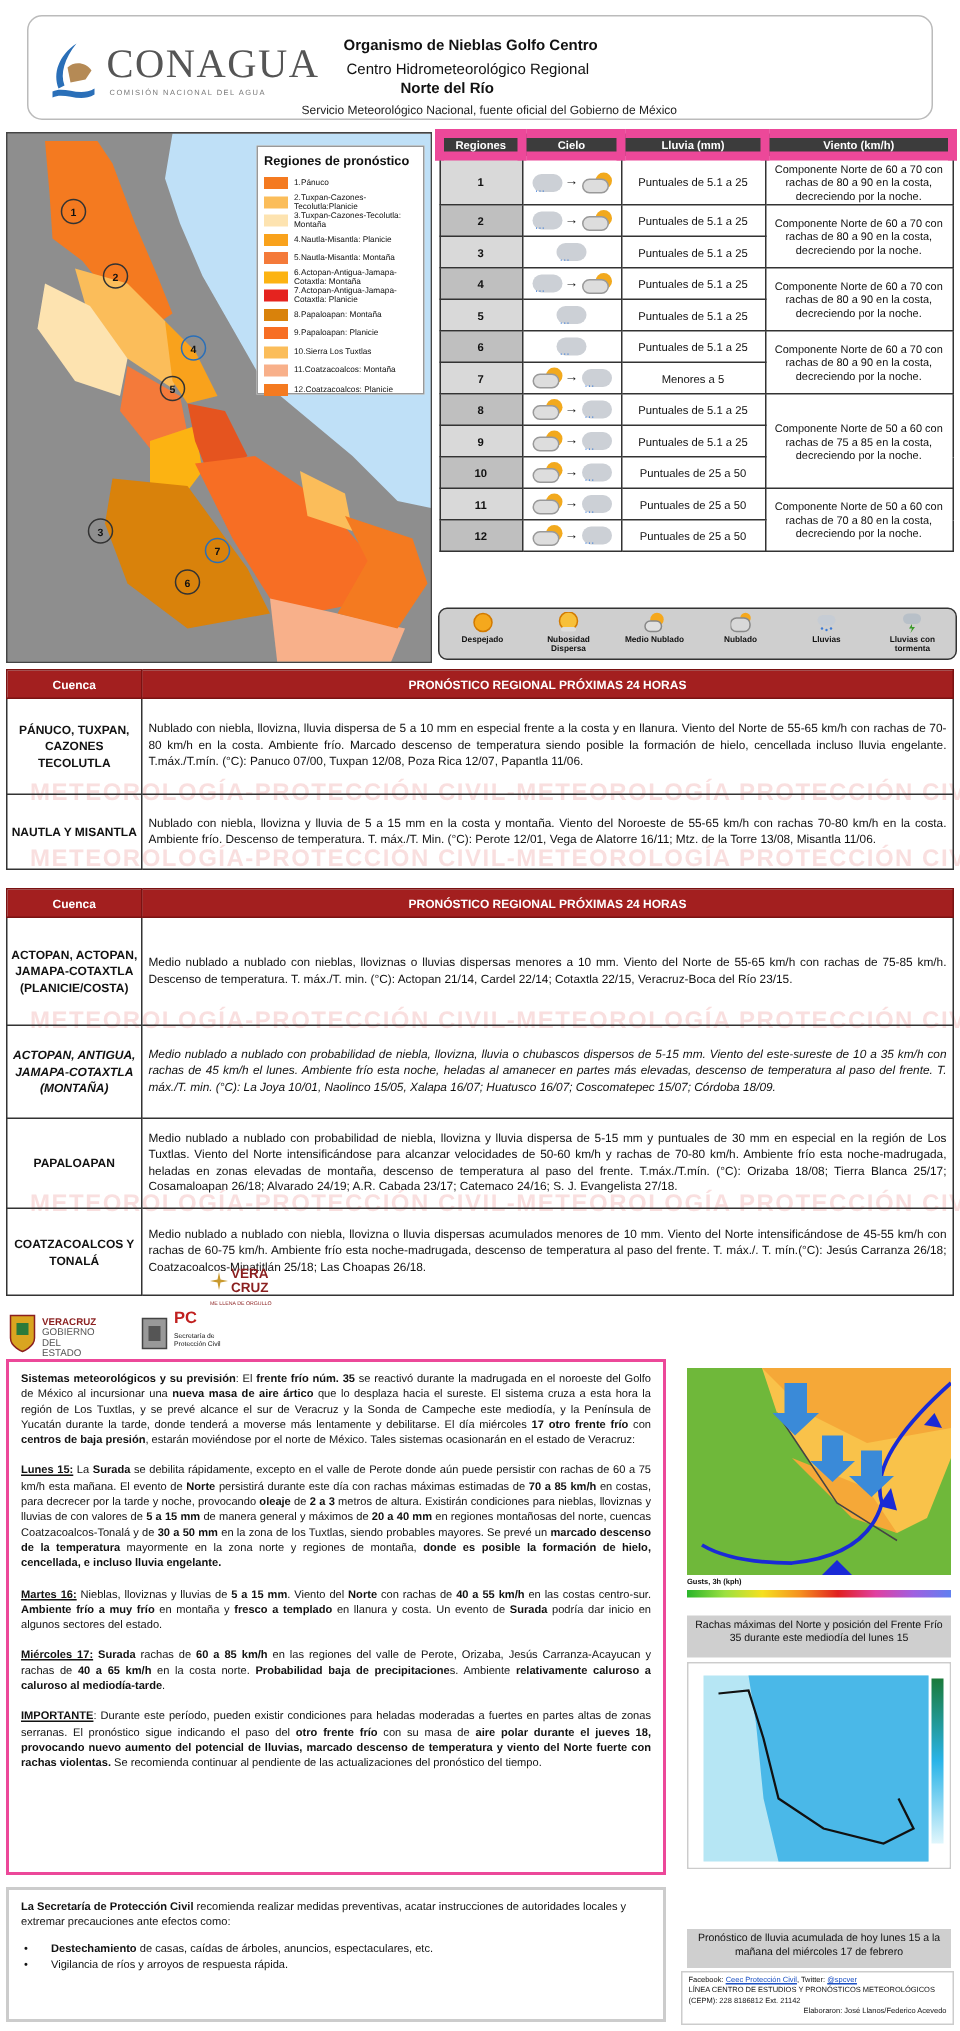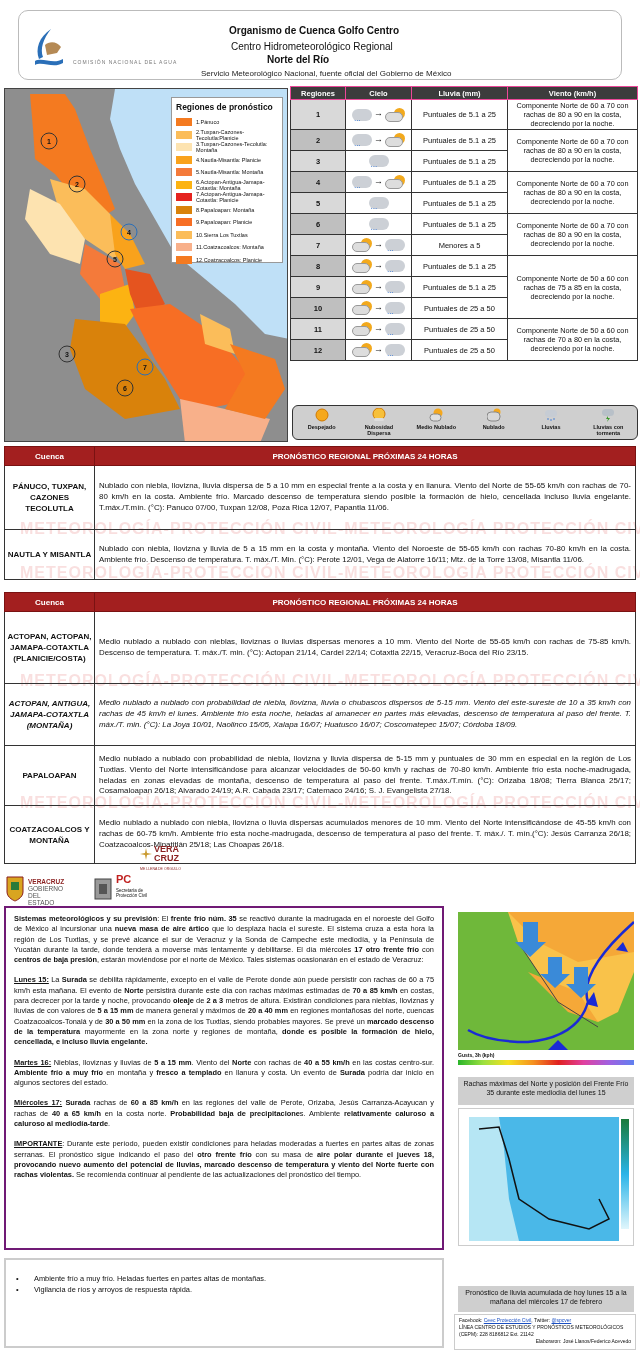--- a/index.html
+++ b/index.html
@@ -13,21 +13,21 @@
 .hdr .t2{position:absolute;left:212px;top:30px;font-size:10px;font-weight:normal}
 .hdr .t3{position:absolute;left:248px;top:43px;font-size:10px;font-weight:bold}
 .hdr .t4{position:absolute;left:182px;top:58px;font-size:8px;color:#222}
 .map{position:absolute;left:4px;top:88px;width:284px;height:354px;background:#8c8c8c;border:1px solid #444;overflow:hidden}
 .map svg{position:absolute;left:0;top:0}
 .legend{position:absolute;left:166px;top:8px;width:112px;height:166px;background:#fff;border:1px solid #999;padding:4px 4px}
 .legend h4{font-size:8.5px;font-weight:bold;margin-bottom:4px}
 .legend .li{display:flex;align-items:center;height:12.5px;font-size:5.5px}
 .legend .sw{width:16px;height:8px;margin-right:4px;flex:none}
 .regtbl{position:absolute;left:290px;top:86px;width:348px;border-collapse:collapse;font-size:7px}
-.regtbl th{background:#3c3c3c;color:#fff;font-size:7.5px;font-weight:bold;height:13px;border:1px solid #ec4899}
+.regtbl th{background:#3c3c3c;color:#fff;font-size:7.5px;font-weight:bold;height:13px;border:6px solid #ec4899}
 .regtbl td{border:1px solid #333;text-align:center;vertical-align:middle;height:21px}
 .regtbl td.num{background:#d9d9d9;font-weight:bold;width:55px;font-size:7.5px}
 .regtbl td.num.dk{background:#bfbfbf}
 .regtbl td.sky{width:66px}
 .regtbl td.rain{width:96px;font-size:7.5px}
 .regtbl td.wind{font-size:7.3px;line-height:9px;padding:1px 3px}
 .ic{display:inline-block;vertical-align:middle}
 .cloud{width:20px;height:12px;background:#ccd0d6;border-radius:8px;position:relative}
 .cloud.r::after{content:"· · ·";position:absolute;left:2px;top:8px;font-size:7px;color:#3a7ad6;letter-spacing:-1px}
 .arrow{font-size:9px;margin:0 2px}
@@ -38,21 +38,21 @@
 .ib{display:flex;flex-direction:column;align-items:center;font-size:5.5px;font-weight:bold;text-align:center;width:50px;line-height:6px}
 .ib .g{width:14px;height:14px;margin-bottom:2px}
 .redtbl{position:absolute;left:4px;width:632px;border-collapse:collapse}
 .redtbl th{background:#a31f1f;color:#fff;font-size:8px;font-weight:bold;height:19px;border:1px solid #7a1212}
 .redtbl td{border:1px solid #333;font-size:7.9px;vertical-align:middle;line-height:10.8px}
 .redtbl td.c{width:90px;text-align:center;font-weight:bold;font-size:8px;line-height:11px}
 .redtbl td.tx{padding:2px 4px;text-align:justify}
 .wm{position:absolute;font-size:16px;color:rgba(220,80,80,.18);font-weight:bold;white-space:nowrap;letter-spacing:1px}
 .avhdr{position:absolute;left:0;top:872px;width:640px;height:34px}
 .vlogo{position:absolute;font-size:6.5px;line-height:7px}
-.txtbox{position:absolute;left:4px;top:906px;width:440px;height:344px;border:2px solid #701a75;padding:6px 8px;font-size:7.4px;line-height:10.3px;text-align:justify;font-family:"Liberation Sans",sans-serif}
+.txtbox{position:absolute;left:4px;top:906px;width:440px;height:344px;border:2px solid #ec4899;padding:6px 8px;font-size:7.4px;line-height:10.3px;text-align:justify;font-family:"Liberation Sans",sans-serif}
 .txtbox p{margin-bottom:10px}
 .txtbox b{font-weight:bold}
 .txtbox u{font-weight:bold}
 .pcbox{position:absolute;left:4px;top:1258px;width:440px;height:90px;border:2px solid #ccc;padding:6px 8px;font-size:7.4px;line-height:10px}
 .pcbox ul{list-style:none;margin-top:8px}
 .pcbox li{padding-left:20px;position:relative;line-height:10.5px}
 .pcbox li::before{content:"•";position:absolute;left:2px}
 .img1{position:absolute;left:458px;top:912px;width:176px;height:138px;overflow:hidden;background:#7cc040}
 .gust{position:absolute;left:458px;top:1052px;width:176px;height:20px;font-size:5px}
 .cap{position:absolute;background:#cfcfcf;font-size:7px;text-align:center;line-height:9px;padding:2px}
@@ -63,23 +63,24 @@
 </head>
 <body>
 
 <div class="hdr">
   <div class="logo">
     <svg class="mark" viewBox="0 0 34 40">
       <path d="M20 2 C8 10 4 22 8 32 L12 30 C9 22 12 12 20 2Z" fill="#2a6fb8"></path>
       <path d="M14 18 C18 14 26 14 30 20 L26 26 L16 28Z" fill="#b58a55"></path>
       <path d="M4 34 C12 30 22 38 32 32 L32 36 C22 42 12 34 4 38Z" fill="#2a6fb8"></path>
     </svg>
+    <span class="word">CONAGUA</span>
     <span class="sub">COMISIÓN NACIONAL DEL AGUA</span>
   </div>
-  <div class="t1">Organismo de Cuenca Golfo Centro</div>
+  <div class="t1">Organismo de Nieblas Golfo Centro</div>
   <div class="t2">Centro Hidrometeorológico Regional</div>
   <div class="t3">Norte del Río</div>
   <div class="t4">Servicio Meteorológico Nacional, fuente oficial del Gobierno de México</div>
 </div>
 
 <div class="map">
   <svg width="284" height="354" viewBox="0 0 284 354">
     <rect x="0" y="0" width="284" height="354" fill="#8e8e8e"></rect>
     <path d="M110 0 L284 0 L284 250 L260 245 L230 215 L200 190 L170 165 L150 130 L130 95 L115 60 L105 30Z" fill="#bfe0f7"></path>
     <path d="M25 5 L60 5 L70 20 L85 60 L100 95 L110 120 L95 130 L70 110 L50 85 L30 70 L28 40Z" fill="#f47a20"></path>
@@ -330,21 +331,21 @@
       </tr>
       <tr style="height: 62px; font-style: italic;">
         <td class="c">ACTOPAN, ANTIGUA, JAMAPA-COTAXTLA (MONTAÑA)</td>
         <td class="tx">Medio nublado a nublado con probabilidad de niebla, llovizna, lluvia o chubascos dispersos de 5-15 mm. Viento del este-sureste de 10 a 35 km/h con rachas de 45 km/h el lunes. Ambiente frío esta noche, heladas al amanecer en partes más elevadas, descenso de temperatura al paso del frente. T. máx./T. min. (°C): La Joya 10/01, Naolinco 15/05, Xalapa 16/07; Huatusco 16/07; Coscomatepec 15/07; Córdoba 18/09.</td>
       </tr>
       <tr style="height: 60px;">
         <td class="c">PAPALOAPAN</td>
         <td class="tx">Medio nublado a nublado con probabilidad de niebla, llovizna y lluvia dispersa de 5-15 mm y puntuales de 30 mm en especial en la región de Los Tuxtlas. Viento del Norte intensificándose para alcanzar velocidades de 50-60 km/h y rachas de 70-80 km/h. Ambiente frío esta noche-madrugada, heladas en zonas elevadas de montaña, descenso de temperatura al paso del frente. T.máx./T.mín. (°C): Orizaba 18/08; Tierra Blanca 25/17; Cosamaloapan 26/18; Alvarado 24/19; A.R. Cabada 23/17; Catemaco 24/16; S. J. Evangelista 27/18.</td>
       </tr>
       <tr style="height: 58px;">
-        <td class="c">COATZACOALCOS Y MONTAÑA</td>
+        <td class="c">COATZACOALCOS Y TONALÁ</td>
         <td class="tx">Medio nublado a nublado con niebla, llovizna o lluvia dispersas acumulados menores de 10 mm. Viento del Norte intensificándose de 45-55 km/h con rachas de 60-75 km/h. Ambiente frío esta noche-madrugada, descenso de temperatura al paso del frente. T. máx./. T. mín.(°C): Jesús Carranza 26/18; Coatzacoalcos-Minatitlán 25/18; Las Choapas 26/18.</td>
       </tr>
     </tbody>
 </table>
 
 <div class="avhdr">
   <div class="vlogo" style="left:6px;top:2px;width:62px;height:30px">
     <svg width="18" height="26" viewBox="0 0 18 26" style="position:absolute;left:0;top:2px">
         <path d="M1 1 H17 V16 C17 22 9 25 9 25 C9 25 1 22 1 16Z" fill="#d9a520" stroke="#8a1f1f"></path>
         <rect x="5" y="6" width="8" height="8" fill="#2a7a3a"></rect>
@@ -381,22 +382,23 @@
   <p>
     <b>Sistemas meteorológicos y su previsión</b><span>: El </span><b>frente frío núm. 35</b><span> se reactivó durante la madrugada en el noroeste del Golfo de México al incursionar una </span><b>nueva masa de aire ártico</b><span> que lo desplaza hacia el sureste. El sistema cruza a esta hora la región de Los Tuxtlas, y se prevé alcance el sur de Veracruz y la Sonda de Campeche este mediodía, y la Península de Yucatán durante la tarde, donde tenderá a moverse más lentamente y debilitarse. El día miércoles </span><b>17</b><span> </span><b>otro frente frío</b><span> con </span><b>centros de baja presión</b><span>, estarán moviéndose por el norte de México. Tales sistemas ocasionarán en el estado de Veracruz:</span>
   </p>
   <p><u>Lunes 15:</u><span class="mix"><span> La </span><b>Surada</b><span> se debilita rápidamente, excepto en el valle de Perote donde aún puede persistir con rachas de 60 a 75 km/h esta mañana. El evento de </span><b>Norte</b><span> persistirá durante este día con rachas máximas estimadas de </span><b>70 a 85 km/h</b><span> en costas, para decrecer por la tarde y noche, provocando </span><b>oleaje</b><span> de </span><b>2 a 3</b><span> metros de altura. Existirán condiciones para nieblas, lloviznas y lluvias de con valores de </span><b>5 a 15 mm</b><span> de manera general y máximos de </span><b>20 a 40 mm</b><span> en regiones montañosas del norte, cuencas Coatzacoalcos-Tonalá y de </span><b>30 a 50 mm</b><span> en la zona de los Tuxtlas, siendo probables mayores. Se prevé un </span><b>marcado descenso de la temperatura</b><span> mayormente en la zona norte y regiones de montaña, </span><b>donde es posible la formación de hielo,  cencellada, e  incluso lluvia engelante.</b></span></p>
   <p><u>Martes 16:</u><span class="mix"><span> Nieblas, lloviznas y lluvias de </span><b>5 a 15 mm</b><span>. Viento del </span><b>Norte</b><span> con rachas de </span><b>40 a 55 km/h</b><span> en las costas centro-sur. </span><b>Ambiente frío a muy frío</b><span> en montaña y </span><b>fresco a templado</b><span> en llanura y costa. Un evento de </span><b>Surada</b><span> podría dar inicio en algunos sectores del estado.</span></span></p>
   <p><u>Miércoles 17:</u><span class="mix"><span> </span><b>Surada</b><span> rachas de </span><b>60 a 85 km/h</b><span> en las regiones del valle de Perote, Orizaba, Jesús Carranza-Acayucan y rachas de </span><b>40 a 65 km/h</b><span> en la costa norte. </span><b>Probabilidad baja de precipitacione</b><span>s. Ambiente </span><b>relativamente caluroso a caluroso al mediodía-tarde</b><span>.</span></span></p>
   <p><u>IMPORTANTE</u><span class="mix"><span>: Durante este período, pueden existir condiciones para heladas moderadas a fuertes en partes altas de zonas serranas. El pronóstico sigue indicando el paso del </span><b>otro frente frío</b><span> con su masa de </span><b>aire polar durante el jueves 18, provocando nuevo aumento del potencial de lluvias, marcado descenso de temperatura y viento del Norte fuerte con rachas violentas.</b><span> Se recomienda continuar al pendiente de las actualizaciones del pronóstico del tiempo.</span></span></p>
 </div>
 
 <div class="pcbox">
+  <div><b>La Secretaría de Protección Civil</b><span> recomienda realizar medidas preventivas, acatar instrucciones de autoridades locales y extremar precauciones ante efectos como:</span></div>
   <ul id="pc-list">
-      <li><b></b><span>Ambiente frío a muy frío. Heladas fuertes en partes altas de montañas.</span></li>
+      <li><b>Destechamiento</b><span> de casas, caídas de árboles, anuncios, espectaculares, etc.</span></li>
       <li><b></b><span>Vigilancia de ríos y arroyos de respuesta rápida.</span></li>
     </ul>
 </div>
 
 <div class="img1">
   <svg width="176" height="138" viewBox="0 0 176 138">
     <rect width="176" height="138" fill="#6fb83a"></rect>
     <path d="M0 0 L50 0 L60 30 L80 60 L100 90 L140 110 L160 100 L176 60 L176 0Z" fill="#f9c24a"></path>
     <path d="M50 0 L176 0 L176 40 L120 50 L80 30Z" fill="#f5a838"></path>
     <path d="M70 60 L110 100 L140 110 L120 80Z" fill="#f5a838"></path>

